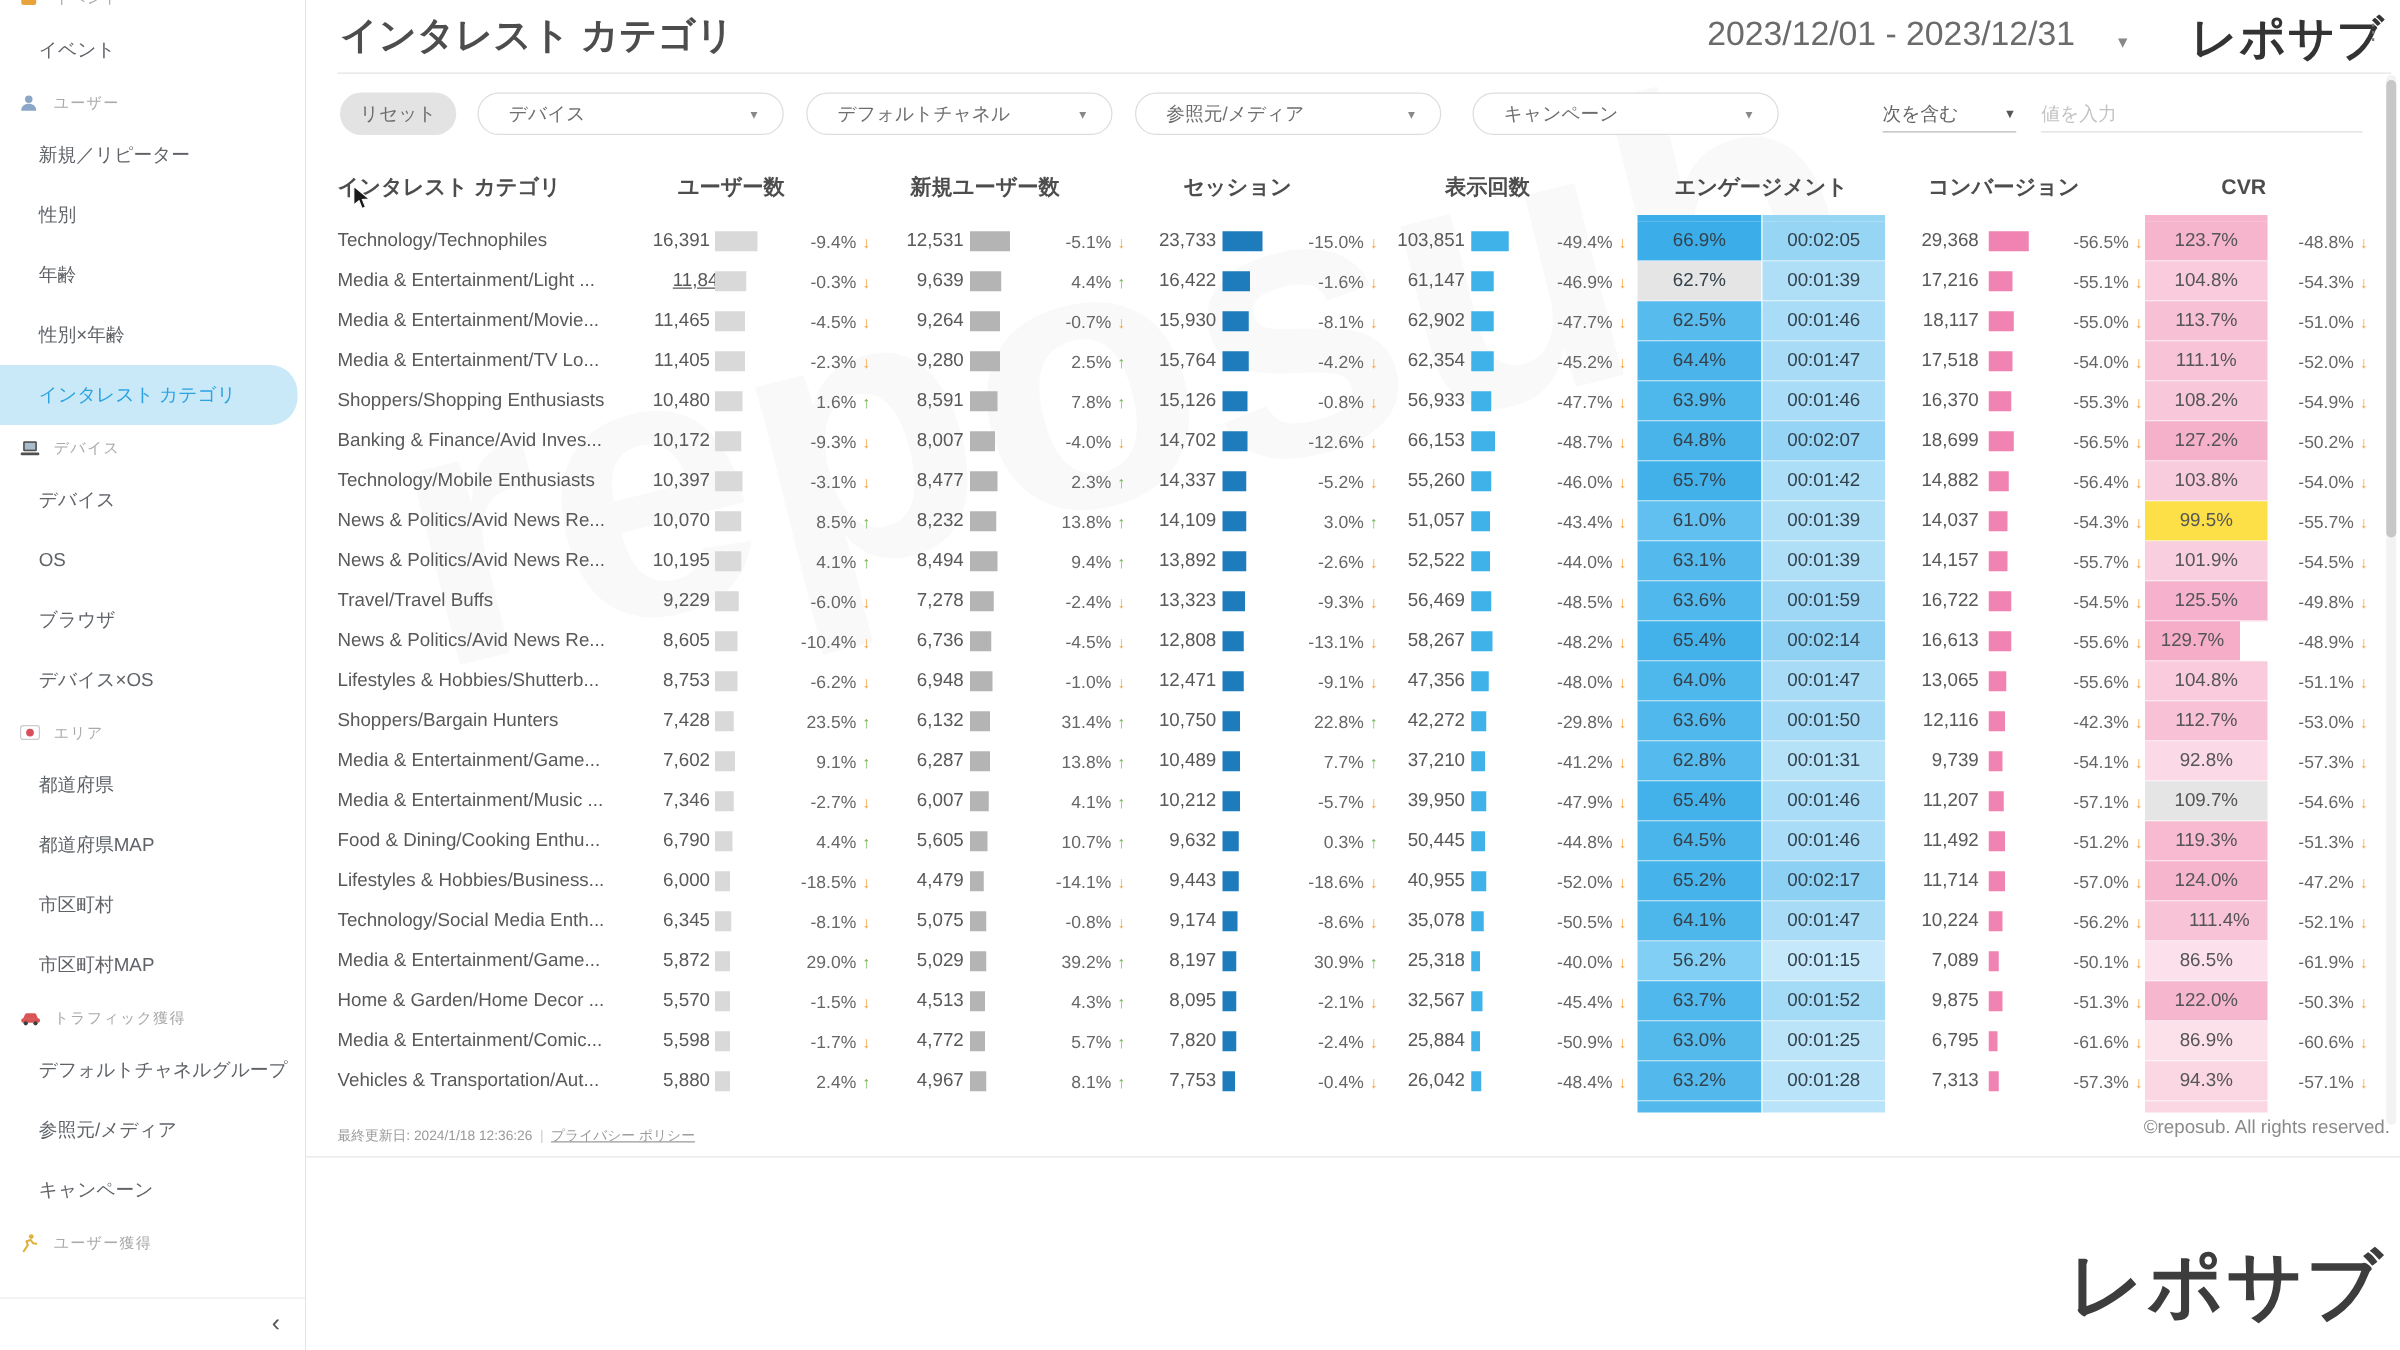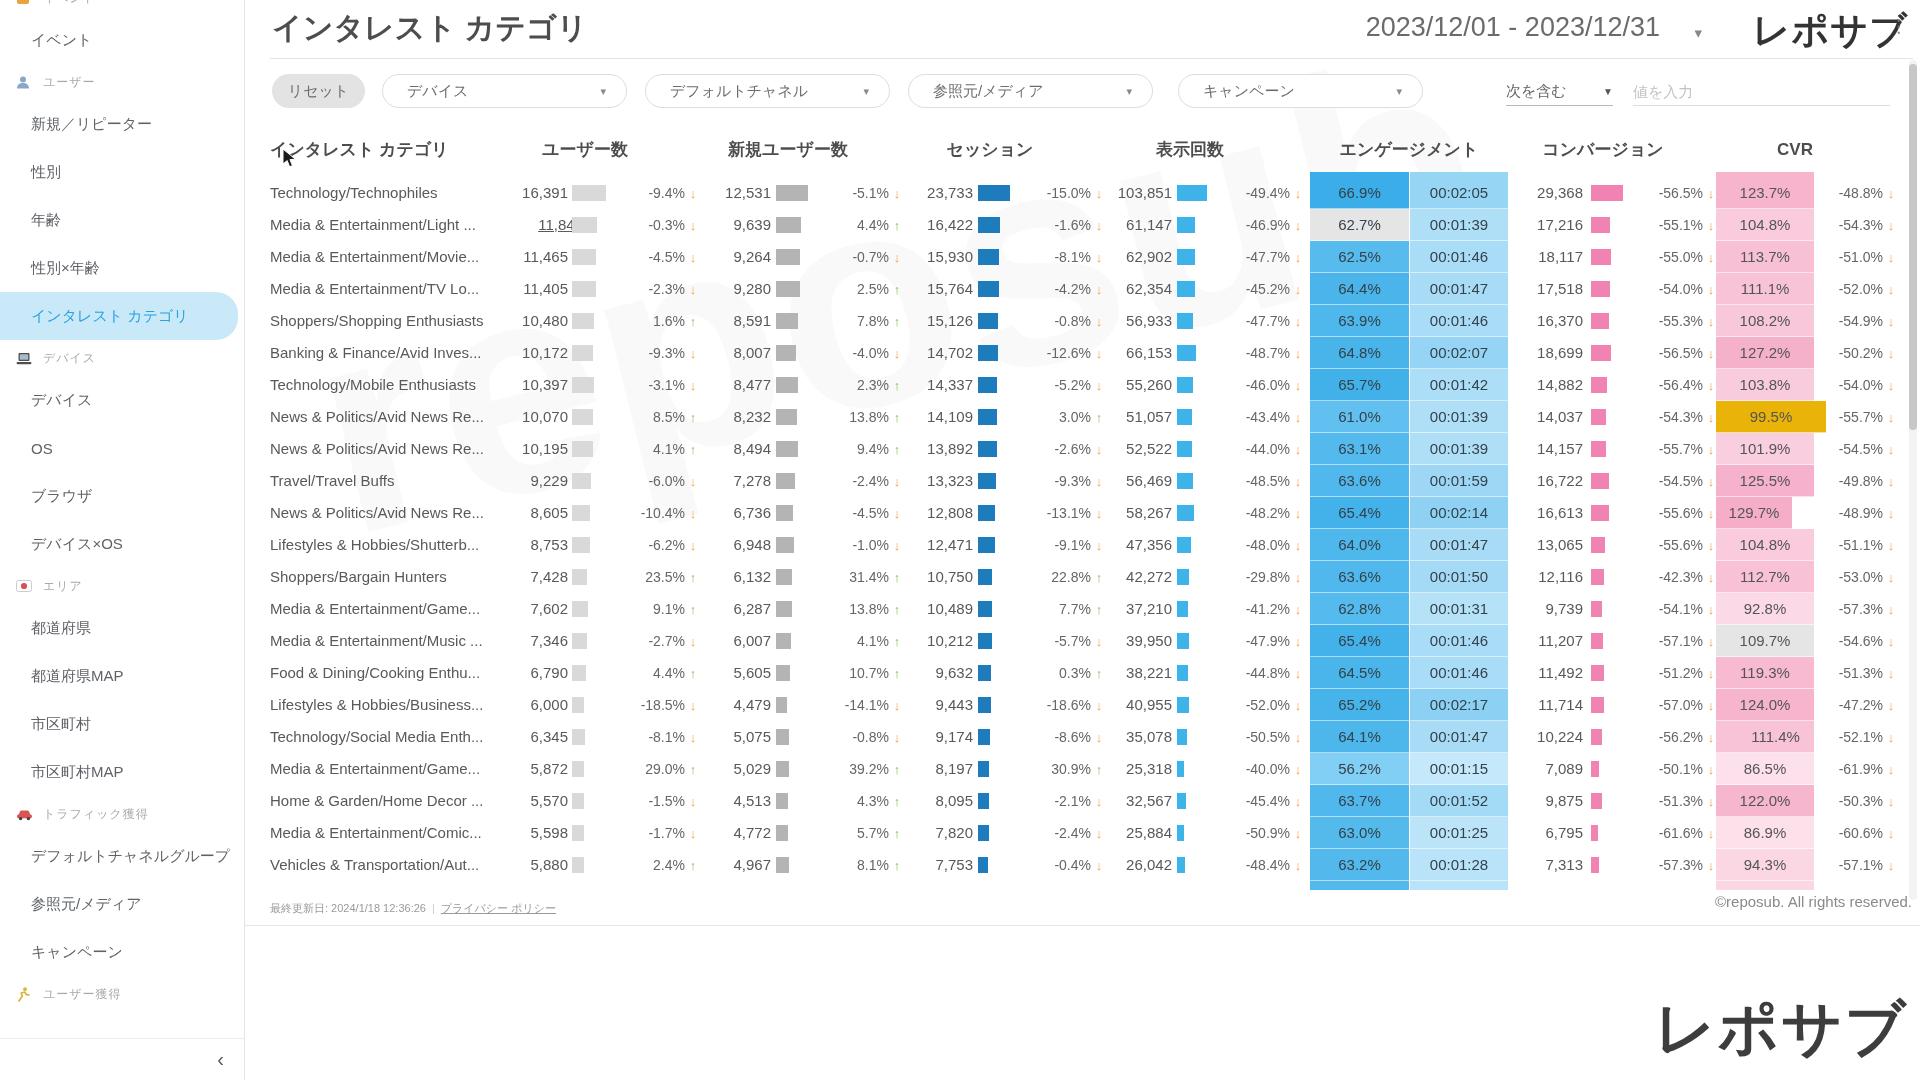--- a/index.html
+++ b/index.html
@@ -524,21 +524,21 @@
           <span class="arrow down">↓</span>
         </div>
         <div class="val" style="left: 1230px; width: 108px;">14,037</div>
         <div class="bar" style="left: 1346px; width: 15px; background: rgb(240, 131, 177);"></div>
         <div class="chg" style="left: 1351px; width: 120px;">
           <span>-54.3%</span>
           <span class="arrow down">↓</span>
         </div>
         <div class="engcell" style="left: 1065px; width: 99px; background: rgb(97, 192, 239);">61.0%</div>
         <div class="engcell" style="left: 1165px; width: 98px; background: rgb(175, 223, 247);">00:01:39</div>
-        <div class="cvrcell" style="left: 1471px; width: 110px; background: #eab308;">99.5%</div>
+        <div class="cvrcell" style="left: 1471px; width: 98px; background: #fde047;">99.5%</div>
         <div class="chg" style="left: 1531px; width: 120px;">
           <span>-55.7%</span>
           <span class="arrow down">↓</span>
         </div>
       </div>
       <div class="trow">
         <div class="cat">News &amp; Politics/Avid News Re...</div>
         <div class="val" style="left: 215px; width: 108px;">10,195</div>
         <div class="bar" style="left: 327px; width: 21px; background: rgb(217, 217, 217);"></div>
         <div class="chg" style="left: 333px; width: 120px;">
@@ -830,21 +830,21 @@
         <div class="chg" style="left: 537px; width: 120px;">
           <span>10.7%</span>
           <span class="arrow up">↑</span>
         </div>
         <div class="val" style="left: 620px; width: 108px;">9,632</div>
         <div class="bar" style="left: 733px; width: 13px; background: rgb(30, 124, 188);"></div>
         <div class="chg" style="left: 739px; width: 120px;">
           <span>0.3%</span>
           <span class="arrow up">↑</span>
         </div>
-        <div class="val" style="left: 819px; width: 108px;">38,221</div>
+        <div class="val" style="left: 819px; width: 108px;">50,445</div>
         <div class="bar" style="left: 932px; width: 11px; background: rgb(63, 178, 233);"></div>
         <div class="chg" style="left: 938px; width: 120px;">
           <span>-44.8%</span>
           <span class="arrow down">↓</span>
         </div>
         <div class="val" style="left: 1230px; width: 108px;">11,492</div>
         <div class="bar" style="left: 1346px; width: 13px; background: rgb(240, 131, 177);"></div>
         <div class="chg" style="left: 1351px; width: 120px;">
           <span>-51.2%</span>
           <span class="arrow down">↓</span>

